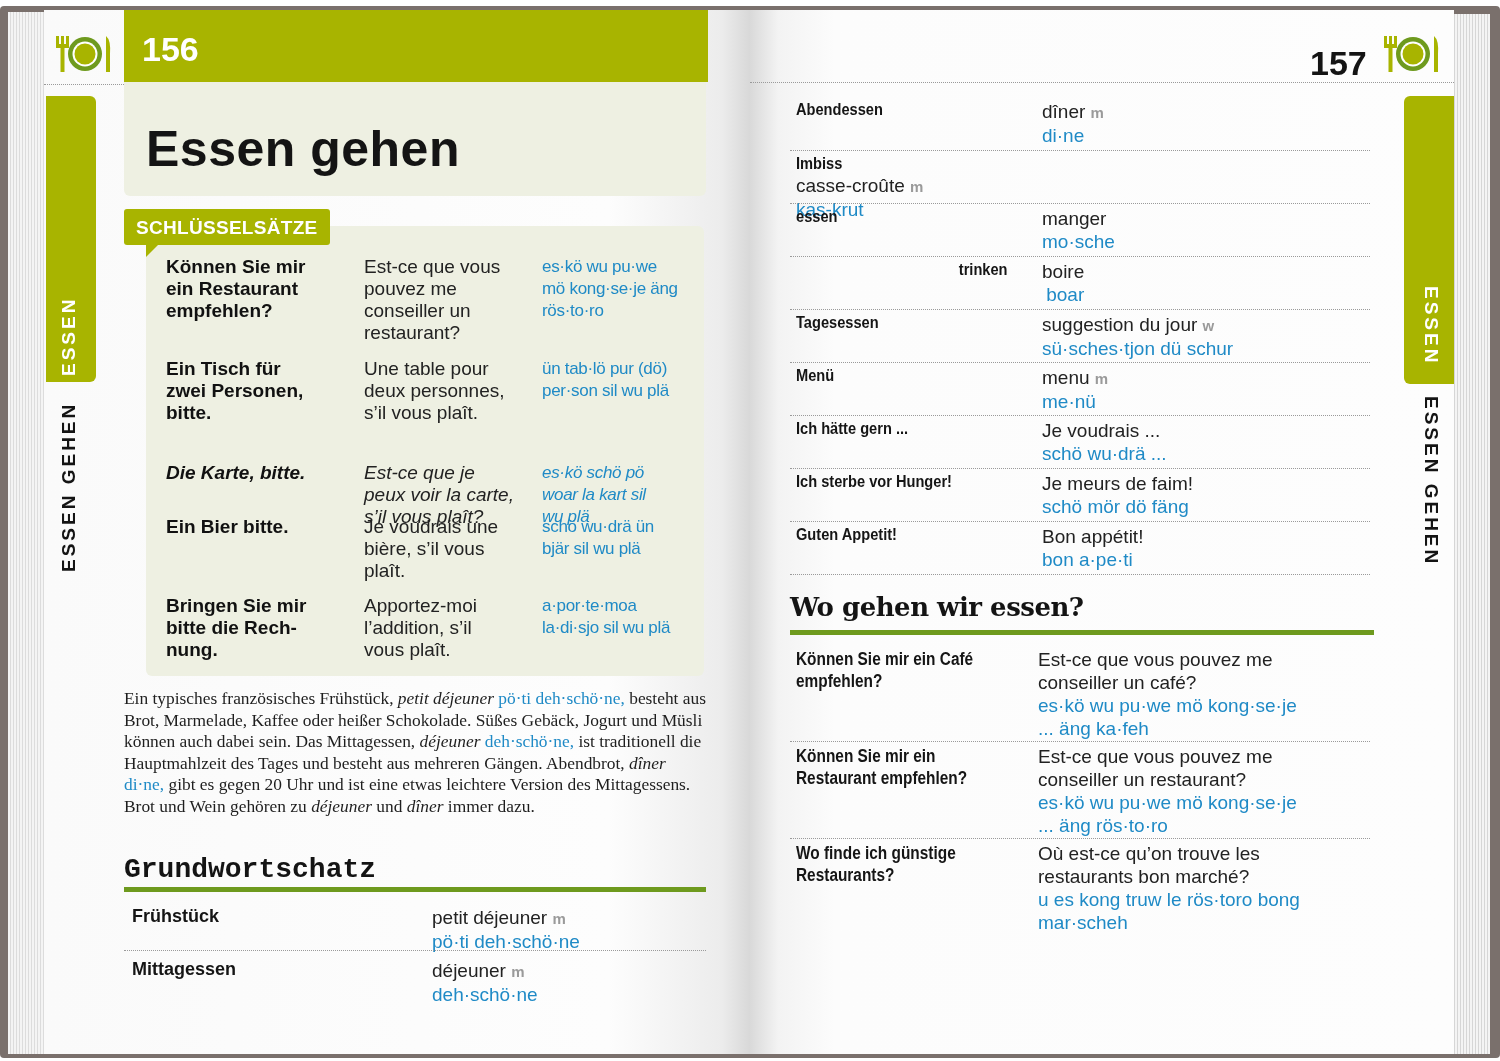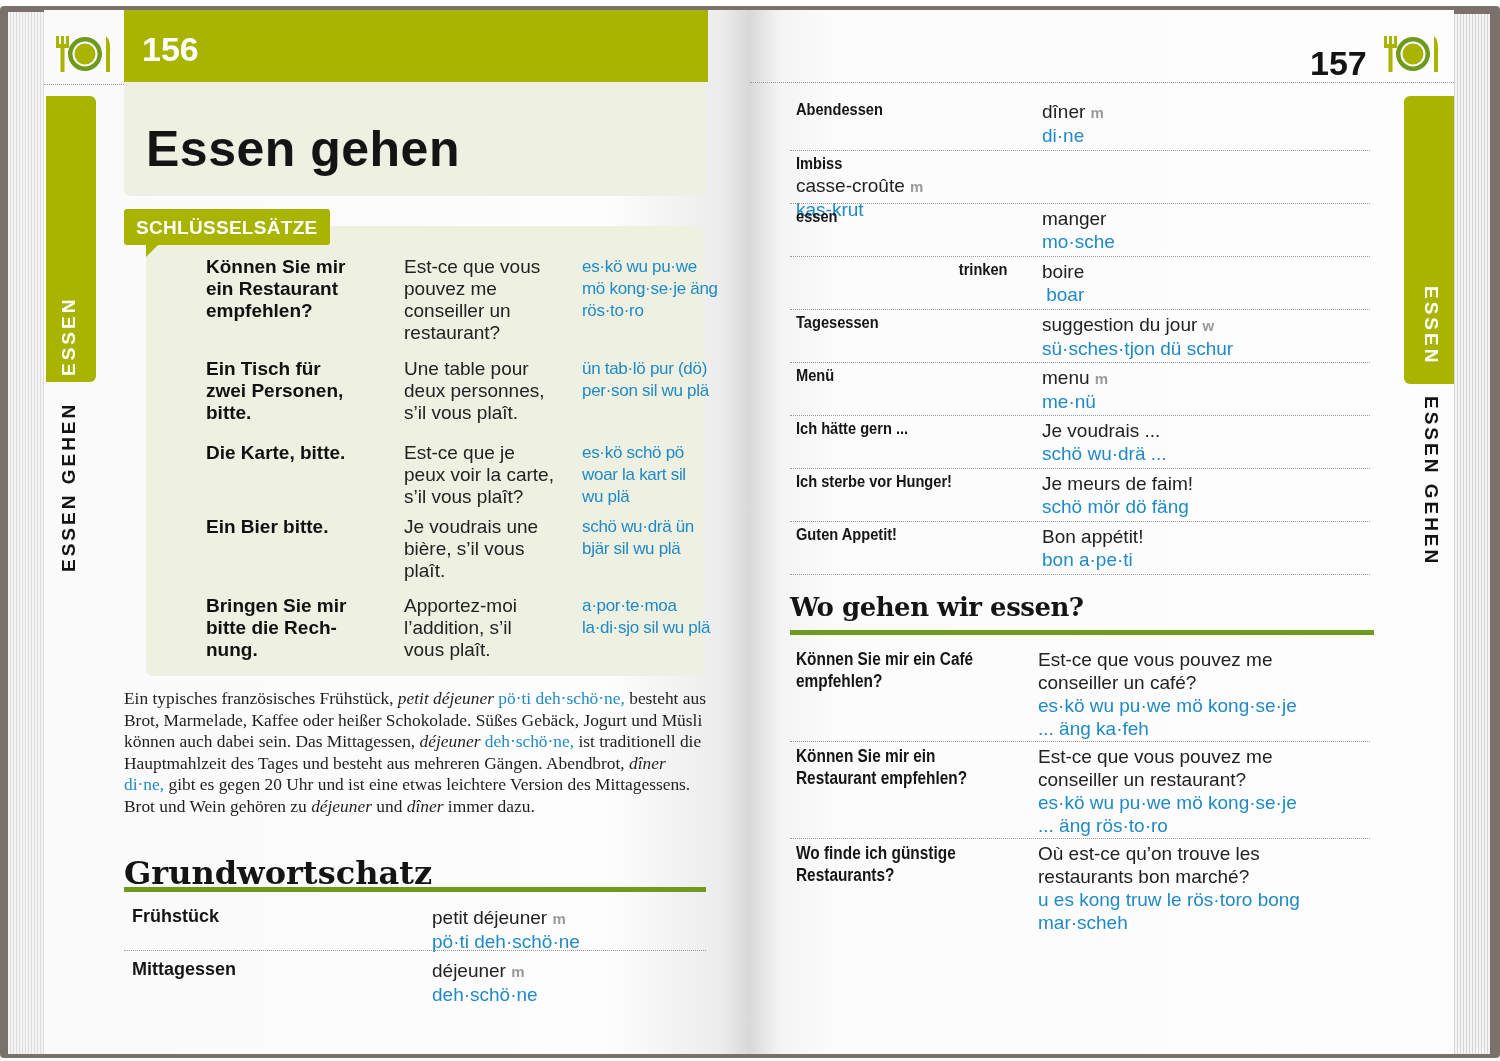--- a/index.html
+++ b/index.html
@@ -34,21 +34,21 @@
   .side-tab-right { left: 654px; top: 86px; height: 288px; border-radius: 6px 0 0 6px; }
   .vtext { position: absolute; font-weight: bold; font-size: 19px; letter-spacing: 3px; white-space: nowrap; }
   .vtext-up { transform: rotate(90deg); transform-origin: left top; }
 
   
   .key-box { position: absolute; left: 102px; top: 216px; width: 558px; height: 450px; background: #eef0e2; border-radius: 6px; }
   .key-label { position: absolute; left: 80px; top: 199px; height: 36px; padding: 0 12px; background: #a8b400;
     border-radius: 3px; color: #ffffff; font-weight: bold; font-size: 19px; line-height: 38px; letter-spacing: 0.3px; }
   .key-label-tail { position: absolute; left: 102px; top: 235px; width: 0; height: 0;
     border-left: 12px solid #a8b400; border-bottom: 12px solid transparent; }
-  .key-row { position: absolute; left: 122px; width: 540px; display: flex; margin-left: 40px; }
+  .key-row { position: absolute; left: 122px; width: 540px; display: flex; }
   .key-de { width: 198px; font-size: 19px; font-weight: bold; line-height: 22px; color: #111; }
   .key-fr { width: 178px; font-size: 19px; line-height: 22px; color: #222; }
   .key-ph { width: 160px; font-size: 17px; line-height: 22px; color: #1f8ac6; letter-spacing: -0.3px; }
 
   .intro { position: absolute; left: 80px; top: 678px; width: 584px; font-family: "Liberation Serif", serif;
     font-size: 17.4px; line-height: 21.6px; color: #1e1e1e; }
   .intro .it { font-style: italic; }
   .intro .ph { color: #1f8ac6; }
 
   .section-h { position: absolute; font-family: "DejaVu Serif", "Liberation Serif", serif; font-weight: bold; color: #141414; }
@@ -131,21 +131,21 @@
     <div class="key-fr">
         <div>Une table pour</div>
         <div>deux personnes,</div>
         <div>s’il vous plaît.</div>
       </div>
     <div class="key-ph">
         <div>ün tab·lö pur (dö)</div>
         <div>per·son sil wu plä</div>
       </div>
   </div>
-  <div class="key-row" style="top:432px;">
+  <div class="key-row" style="top:452px;font-style:italic;">
     <div class="key-de">
         <div>Die Karte, bitte.</div>
       </div>
     <div class="key-fr">
         <div>Est-ce que je</div>
         <div>peux voir la carte,</div>
         <div>s’il vous plaît?</div>
       </div>
     <div class="key-ph">
         <div>es·kö schö pö</div>
@@ -179,21 +179,21 @@
         <div>vous plaît.</div>
       </div>
     <div class="key-ph">
         <div>a·por·te·moa</div>
         <div>la·di·sjo sil wu plä</div>
       </div>
   </div>
 
   <p class="intro"><span>Ein typisches französisches Frühstück, </span><span class="it">petit déjeuner</span><span class="ph"> pö·ti deh·schö·ne,</span><span> besteht aus Brot, Marmelade, Kaffee oder heißer Schokolade. Süßes Gebäck, Jogurt und Müsli können auch dabei sein. Das Mittagessen, </span><span class="it">déjeuner</span><span class="ph"> deh·schö·ne,</span><span> ist traditionell die Hauptmahlzeit des Tages und besteht aus mehreren Gängen. Abendbrot, </span><span class="it">dîner</span><span class="ph"> di·ne,</span><span> gibt es gegen 20 Uhr und ist eine etwas leichtere Version des Mittagessens. Brot und Wein gehören zu </span><span class="it">déjeuner</span><span> und </span><span class="it">dîner</span><span> immer dazu.</span></p>
 
-  <div class="section-h" style="left:80px; top:844px; font-size:32px;">Grundwortschatz</div>
+  <div class="section-h" style="left:80px; top:844px; font-size:28px;font-family:Liberation Mono, monospace;">Grundwortschatz</div>
   <div class="section-rule" style="left:80px; top:877px; width:582px;"></div>
 
   <div class="vocab-row" style="left:88px; top:896px;">
     <div class="vocab-de" style="width:300px;">Frühstück</div>
     <div>
       <div class="vocab-fr"><span>petit déjeuner</span> <span class="g">m</span></div>
       <div class="vocab-ph">pö·ti deh·schö·ne</div>
     </div>
   </div>
   <div class="dotted-rule" style="left:80px; top:940px; width:582px;"></div>

